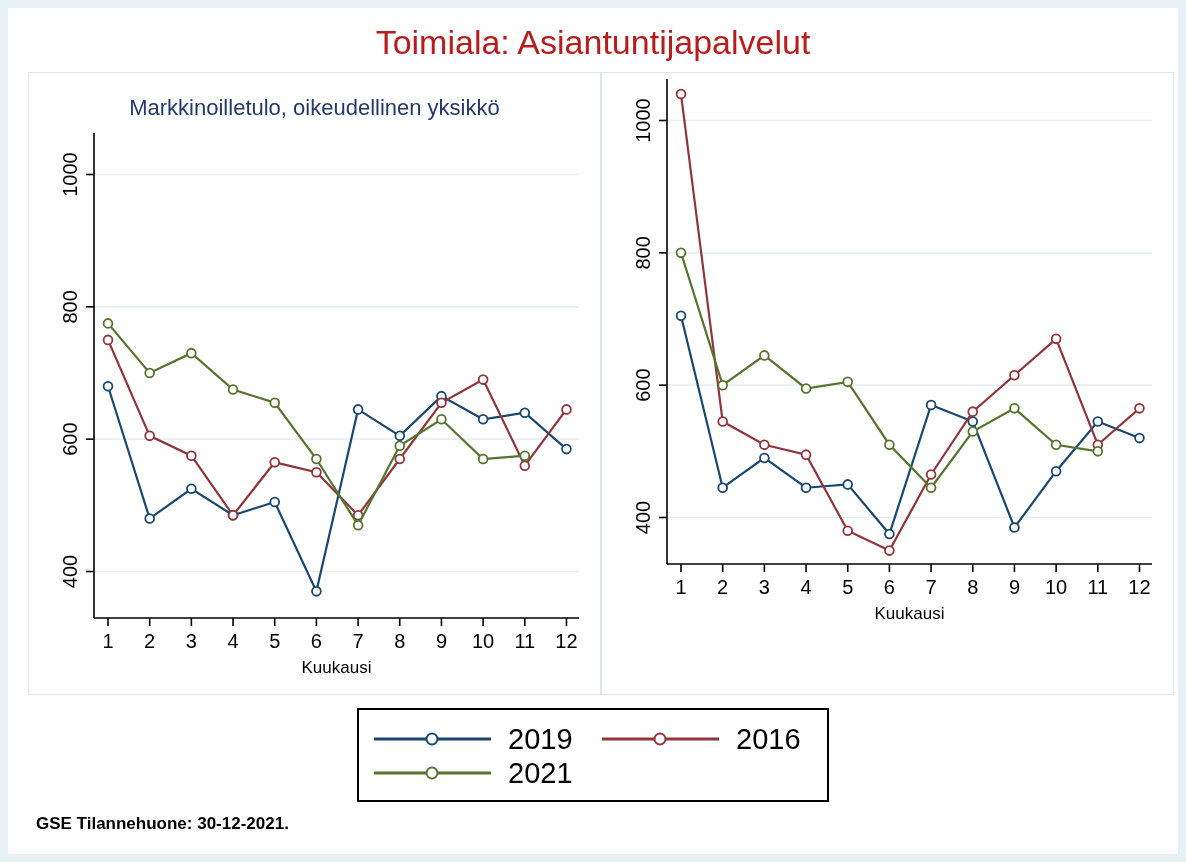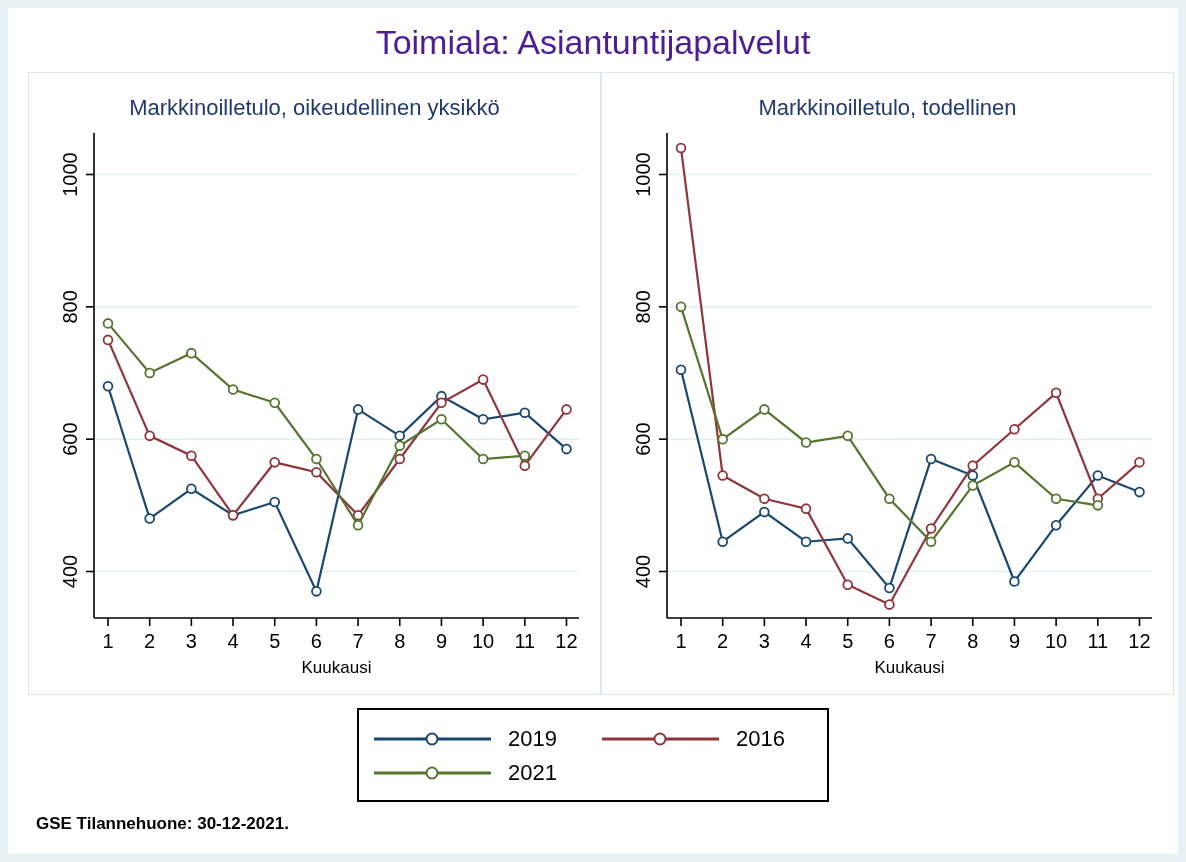--- a/index.html
+++ b/index.html
@@ -9,21 +9,21 @@
     border:8px solid #e7f0f2;
     background:#ffffff;
     font-family:"Liberation Sans", sans-serif;
     overflow:hidden;
   }
   .main-title {
     text-align:center;
     padding-top:12px;
     font-size:34px;
     line-height:44px;
-    color:#4c1d95;
+    color:#b91c1c;
     height:52px;
   }
   .panels {
     display:flex;
     margin:0 20px;
   }
   .panel {
     width:573px; height:623px;
     box-sizing:border-box;
     border:1px solid #dde7eb;
@@ -42,21 +42,21 @@
     width:472px; height:94px;
     box-sizing:border-box;
     border:2px solid #000;
     margin:13px auto 0;
     padding:12px 0 0 12px;
     background:#fff;
   }
   .legend-row { display:flex; align-items:center; height:34px; }
   .legend-item { display:flex; align-items:center; width:240px; }
   .legend-item svg { display:block; }
-  .legend-label { font-size:22px; color:#000; padding-left:12px; }
+  .legend-label { font-size:29px; color:#000; padding-left:12px; }
   .footer {
     margin:12px 0 0 28px;
     font-size:17px;
     color:#000;
     font-weight:bold;
   }
 </style>
 </head>
 <body>
 
@@ -149,21 +149,20 @@
           <circle cx="287.4" cy="332.01666666666665" r="4.4" fill="#ffffff" stroke="#55752F" stroke-width="1.8"></circle>
           <circle cx="329.08" cy="398.18333333333334" r="4.4" fill="#ffffff" stroke="#55752F" stroke-width="1.8"></circle>
           <circle cx="370.76" cy="318.78333333333336" r="4.4" fill="#ffffff" stroke="#55752F" stroke-width="1.8"></circle>
           <circle cx="412.44" cy="292.31666666666666" r="4.4" fill="#ffffff" stroke="#55752F" stroke-width="1.8"></circle>
           <circle cx="454.12" cy="332.01666666666665" r="4.4" fill="#ffffff" stroke="#55752F" stroke-width="1.8"></circle>
           <circle cx="495.8" cy="328.70833333333337" r="4.4" fill="#ffffff" stroke="#55752F" stroke-width="1.8"></circle>
         </g>
       </svg>
   </div>
   <div class="panel">
-    <div class="panel-title">Markkinoilletulo, todellinen</div>
     <svg class="chart" width="571" height="569">
         <g>
           <line x1="66" y1="444.5" x2="550" y2="444.5" stroke="#e6eff2" stroke-width="1.6"></line>
           <line x1="66" y1="312.1666666666667" x2="550" y2="312.1666666666667" stroke="#e6eff2" stroke-width="1.6"></line>
           <line x1="66" y1="179.83333333333337" x2="550" y2="179.83333333333337" stroke="#e6eff2" stroke-width="1.6"></line>
           <line x1="66" y1="47.5" x2="550" y2="47.5" stroke="#e6eff2" stroke-width="1.6"></line>
         </g>
         <g>
           <line x1="65" y1="6" x2="65" y2="491" stroke="#000000" stroke-width="1.6"></line>
           <line x1="65" y1="491" x2="550" y2="491" stroke="#000000" stroke-width="1.6"></line>

